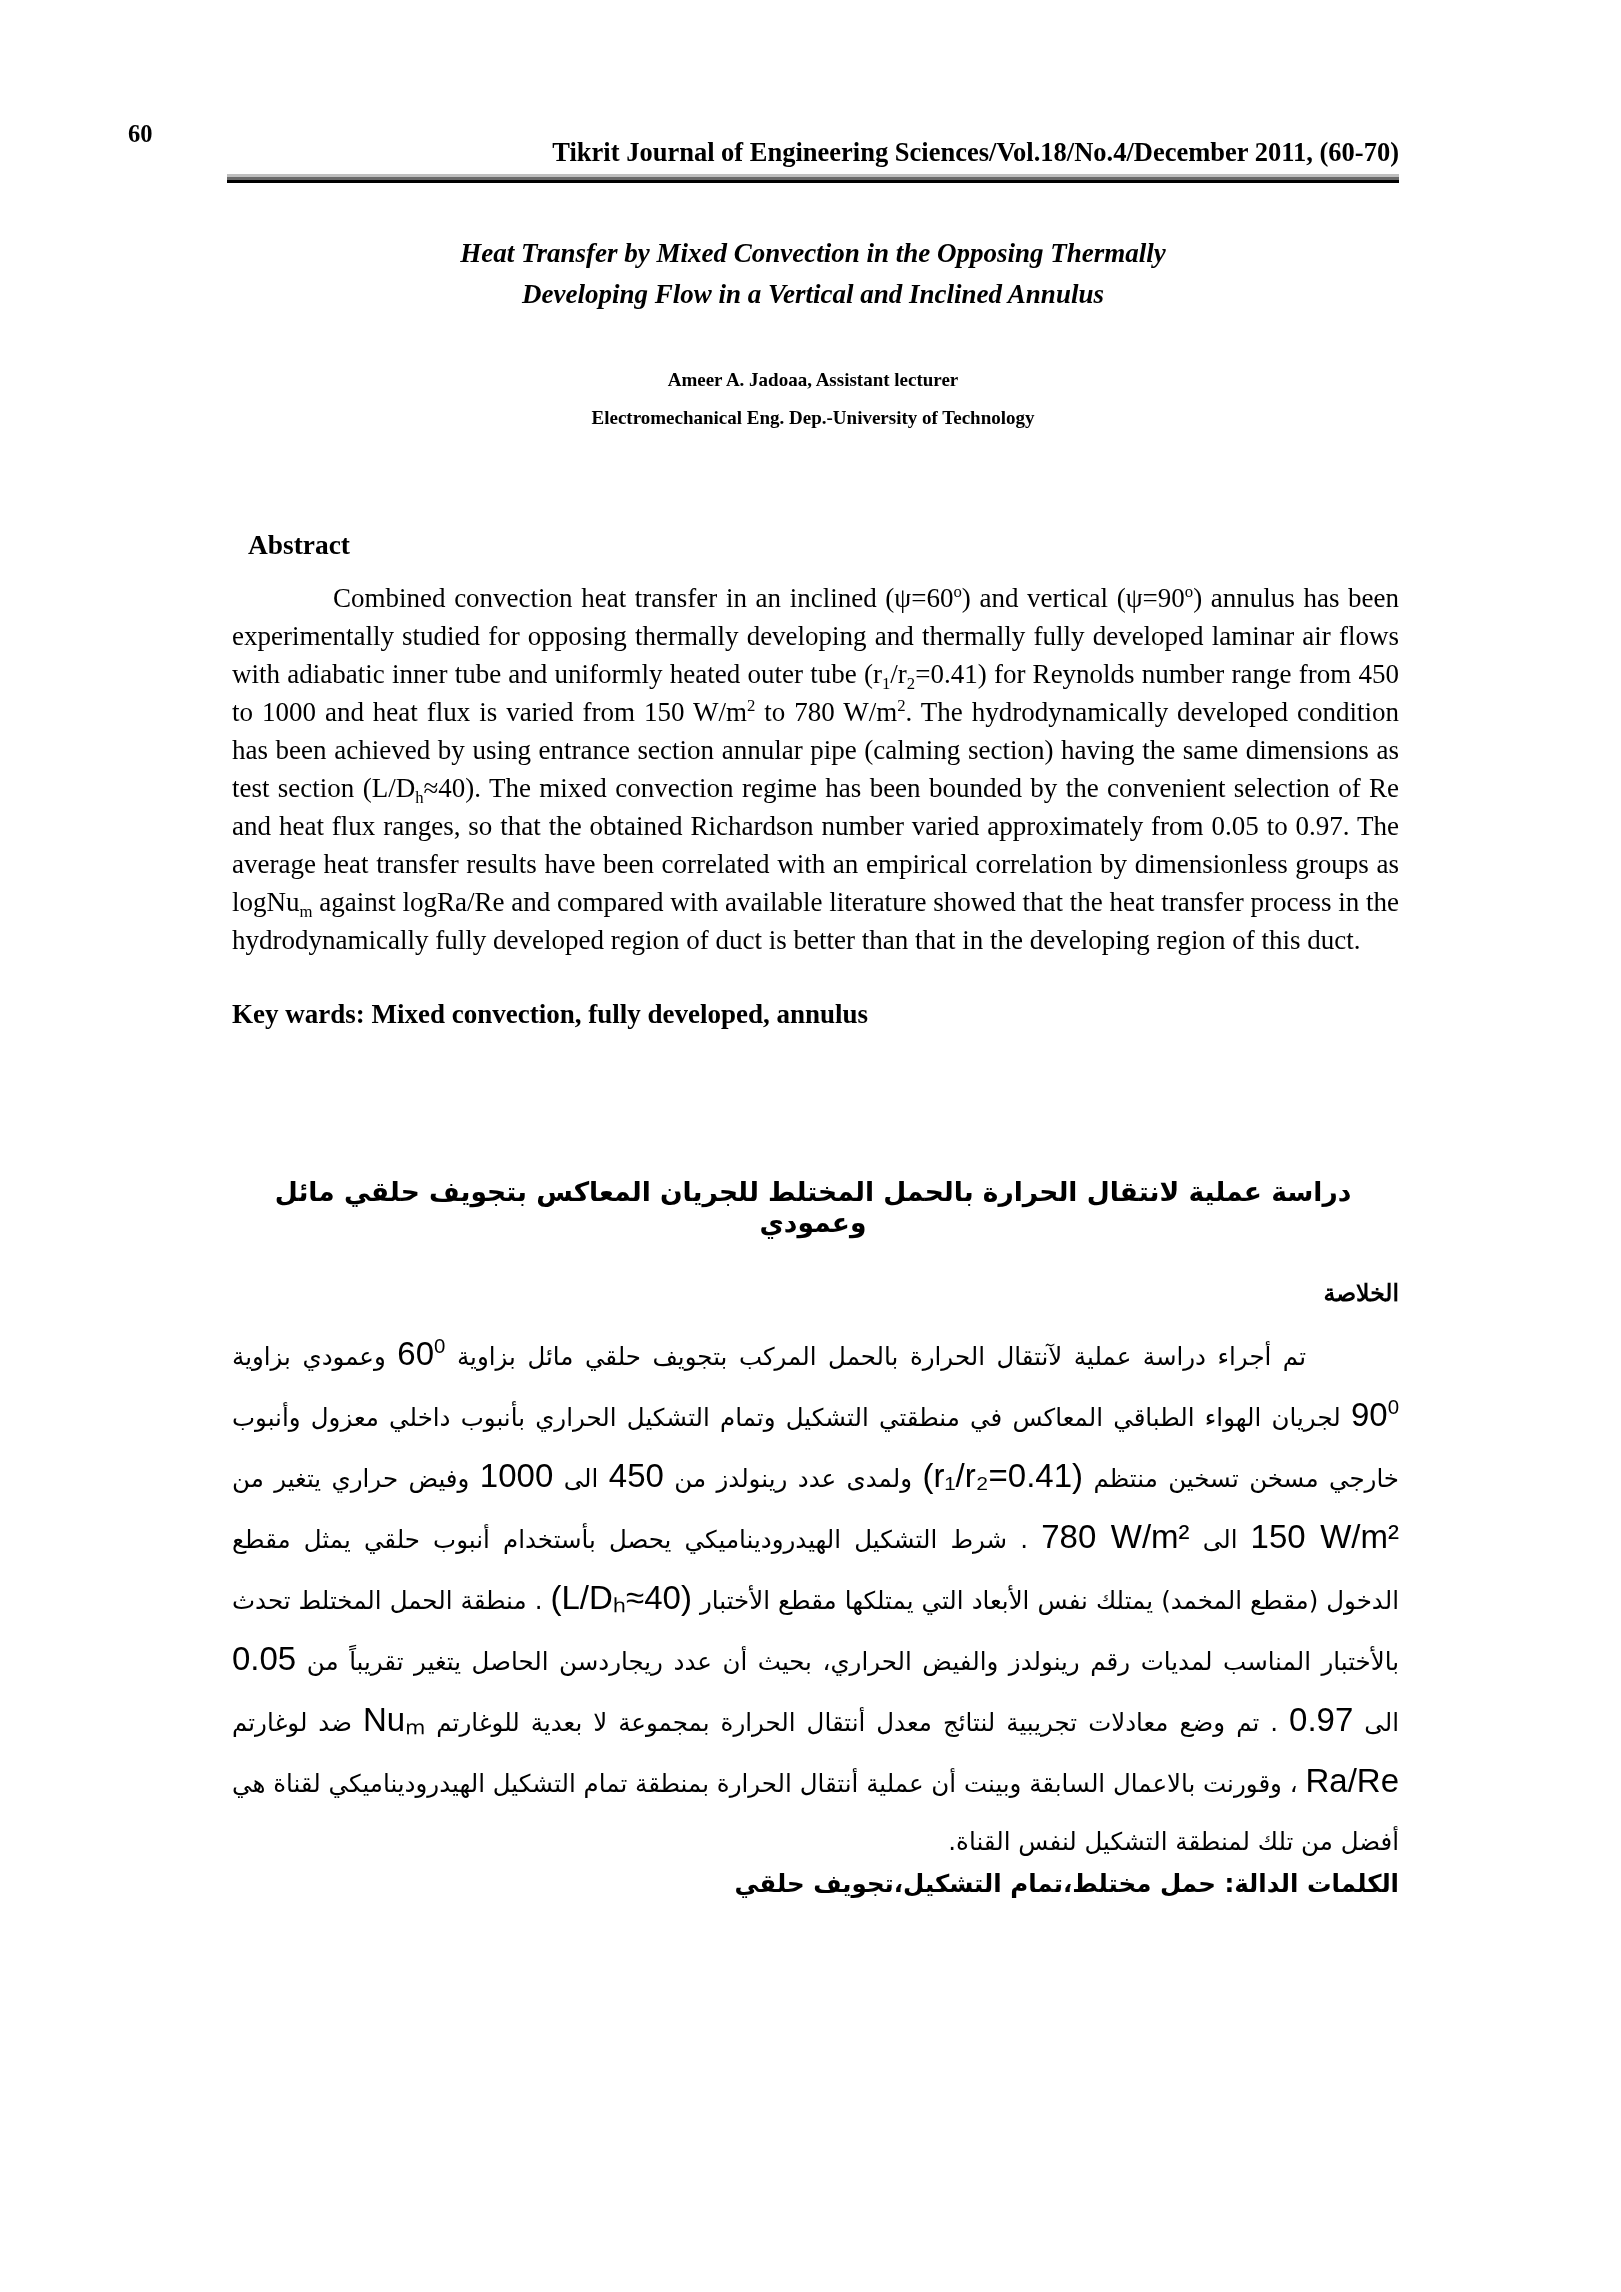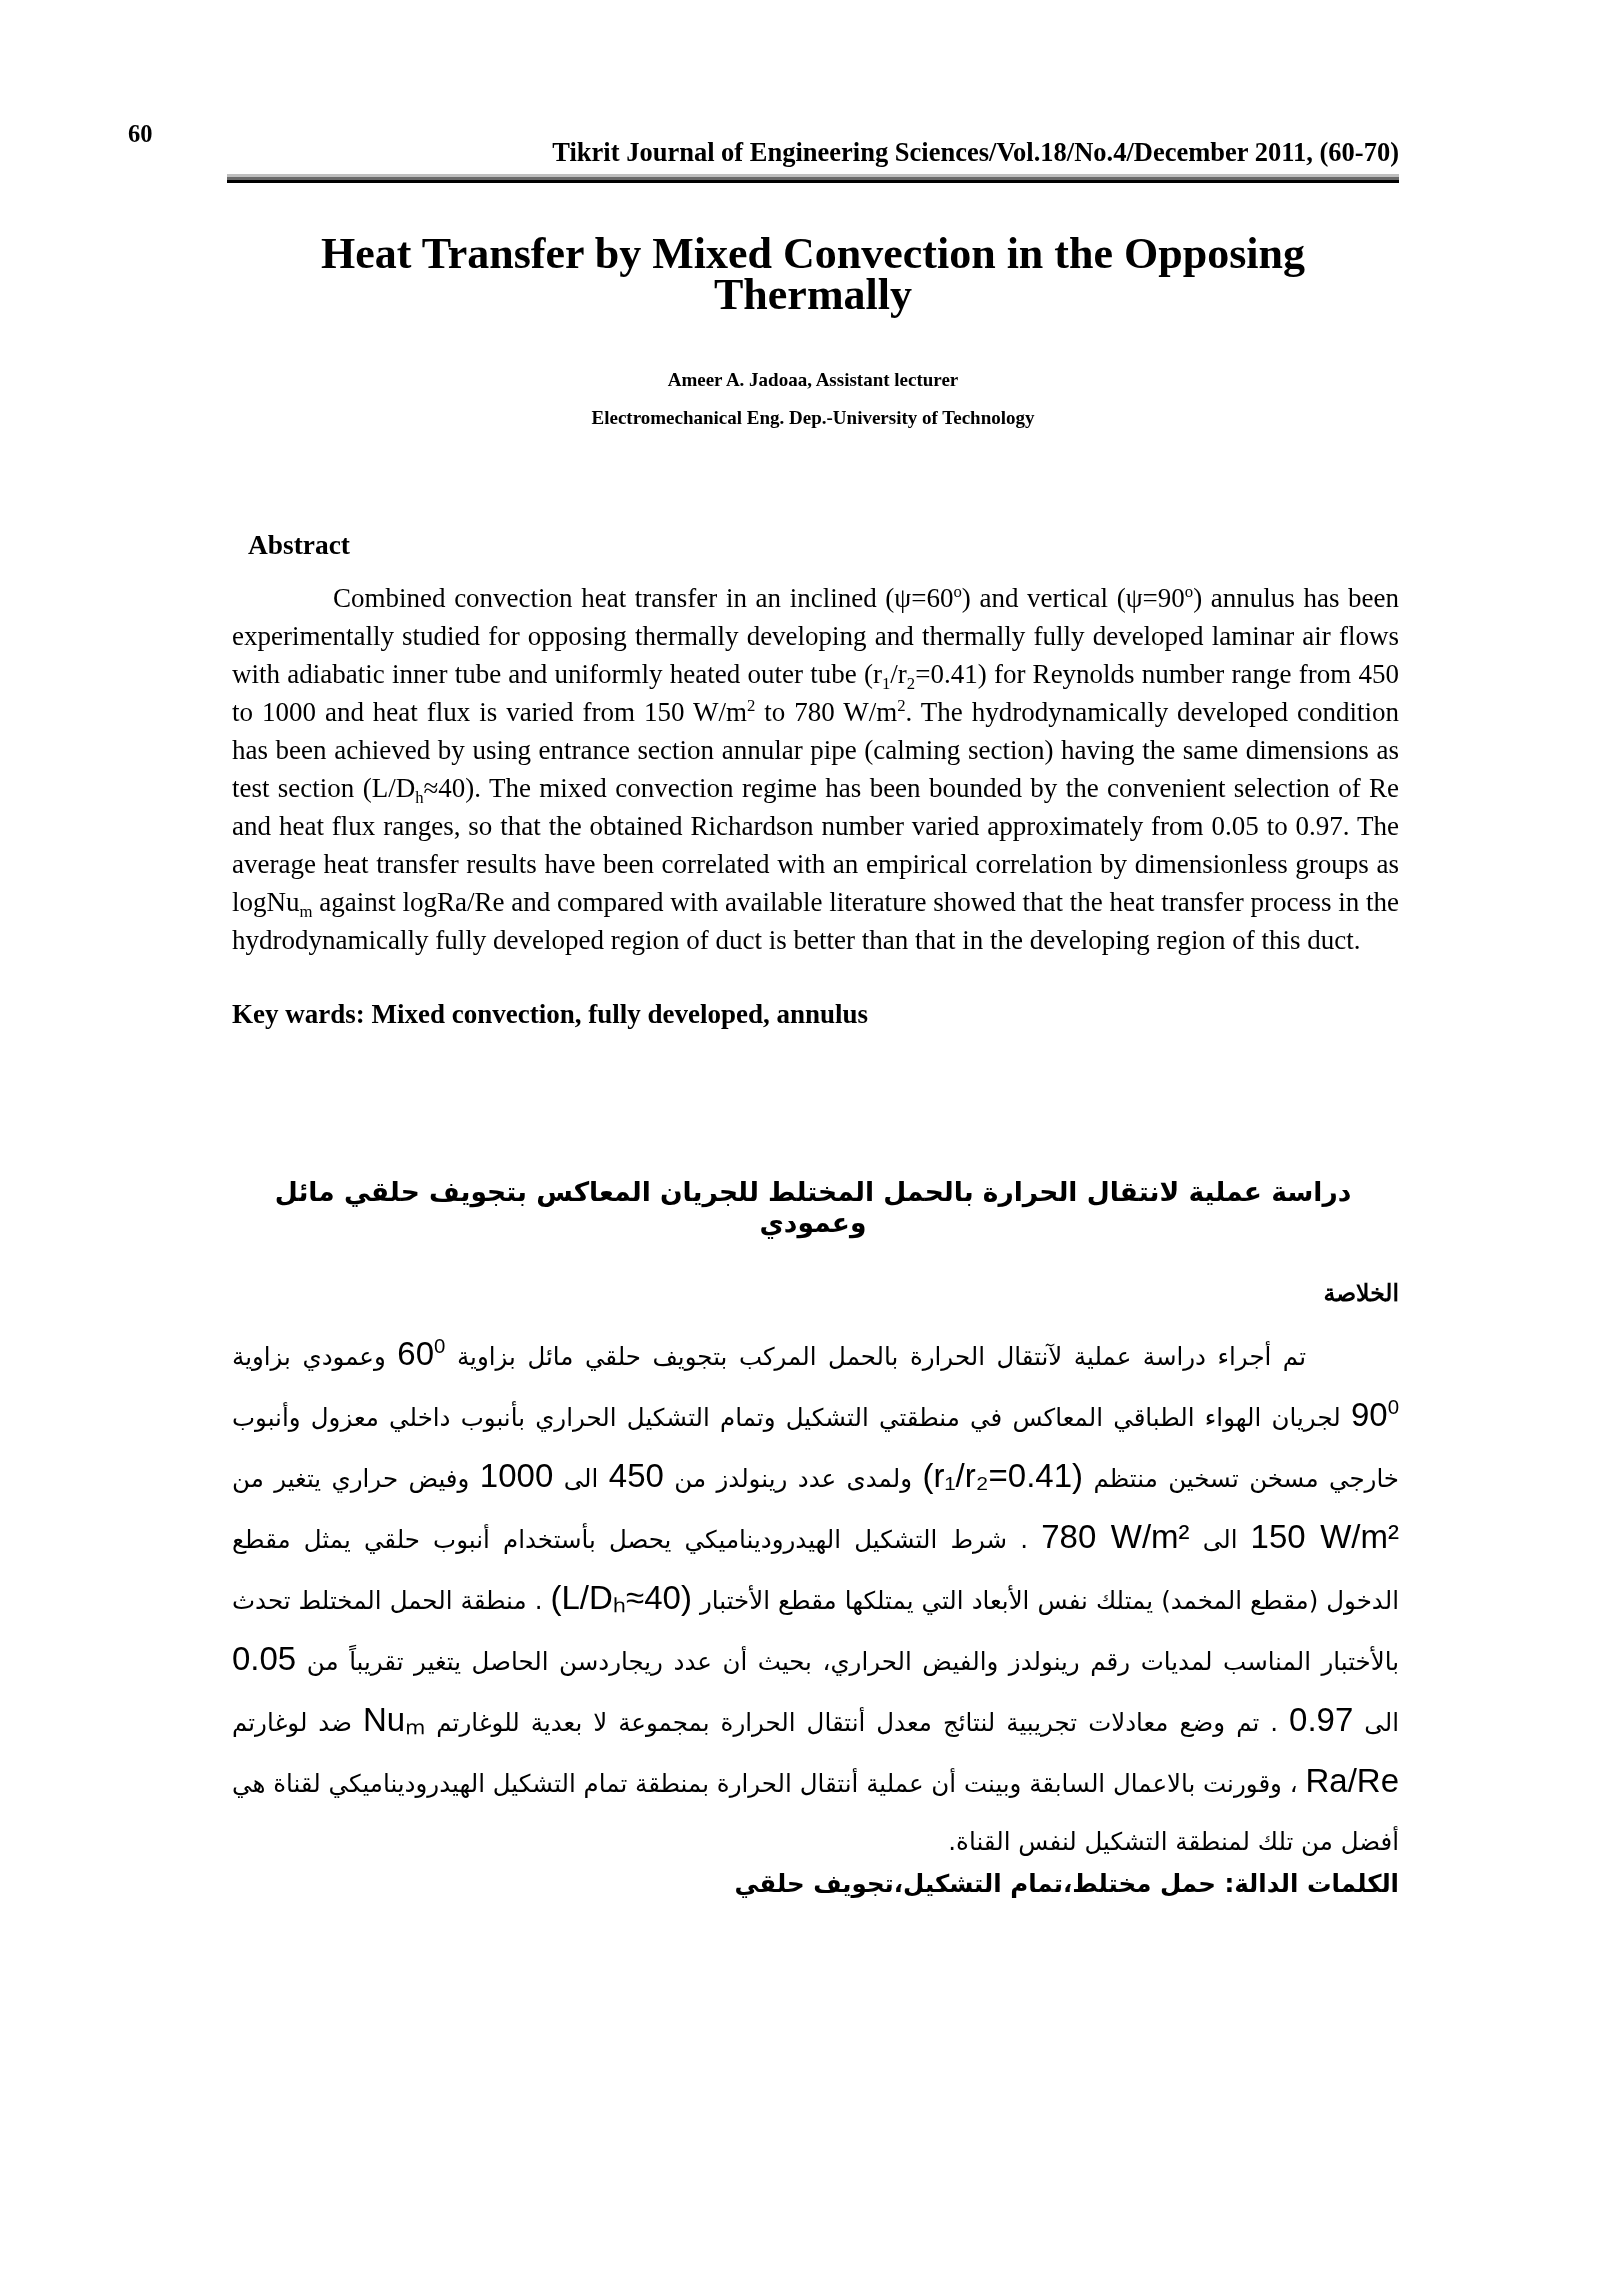--- a/index.html
+++ b/index.html
@@ -6,21 +6,21 @@
   body { width:1621px; height:2293px; position:relative; overflow:hidden;
          font-family:"Liberation Serif", serif; color:#000; }
   .page-number { position:absolute; left:128px; top:120px; font-size:24.5px; font-weight:bold; }
   .journal-header { position:absolute; left:227px; width:1172px; top:137px; text-align:right;
          font-size:26.5px; font-weight:bold; white-space:nowrap; }
   .header-rule { position:absolute; left:227px; top:174px; width:1172px; height:8.8px; }
   .header-rule .b1 { height:2.9px; background:#bfbfbf; }
   .header-rule .b2 { height:2.9px; background:#6a6a6a; }
   .header-rule .b3 { height:2.9px; background:#000; }
   .title { position:absolute; left:227px; width:1172px; top:233px; text-align:center;
-         font-size:44px; font-weight:bold; line-height:41px; }
+         font-size:27px; font-weight:bold; font-style:italic; line-height:41px; }
   .author { position:absolute; left:227px; width:1172px; top:361px; text-align:center;
          font-size:19px; font-weight:bold; line-height:38px; }
   .abstract { position:absolute; left:232px; width:1167px; top:512px; font-size:27px; line-height:38px; }
   .abstract h2 { font-size:27.4px; font-weight:bold; margin:16px; line-height:35px; }
   .abstract p { margin:0; text-align:justify; text-indent:101px; }
   .keywords { font-weight:bold;margin-top:36px; }
   .ar-title { position:absolute; left:227px; width:1172px; top:1176px; direction:rtl; text-align:center;
          font-family:"DejaVu Sans", sans-serif; font-size:26.5px; font-weight:bold; }
   .ar-abstract-head { position:absolute; right:222px; top:1279px; direction:rtl;
          font-family:Liberation Sans, sans-serif; font-size:23.5px; font-weight:bold; }
@@ -37,20 +37,21 @@
 <div class="page-number">60</div>
 <div class="journal-header">Tikrit Journal of Engineering  Sciences/Vol.18/No.4/December 2011, (60-70)</div>
 <div class="header-rule">
   <div class="b1"></div>
   <div class="b2"></div>
   <div class="b3"></div>
 </div>
 
 <div class="title">
   <div>Heat Transfer by Mixed Convection in the Opposing Thermally</div>
+  <div>Developing Flow in a Vertical and Inclined Annulus</div>
 </div>
 
 <div class="author">
   <div>Ameer A. Jadoaa, Assistant lecturer</div>
   <div>Electromechanical Eng. Dep.-University of Technology</div>
 </div>
 
 <div class="abstract">
   <h2>Abstract</h2>
   <p><span>Combined convection heat transfer in an inclined (ψ=60</span><sup>o</sup><span>) and vertical (ψ=90</span><sup>o</sup><span>) annulus has been experimentally studied for opposing thermally developing and thermally fully developed laminar air flows with adiabatic inner tube and uniformly heated outer tube (r</span><sub>1</sub><span>/r</span><sub>2</sub><span>=0.41) for Reynolds number range from 450 to 1000 and heat flux is varied from 150 W/m</span><sup>2</sup><span> to 780 W/m</span><sup>2</sup><span>. The hydrodynamically developed condition has been achieved by using entrance section annular pipe (calming section) having the same dimensions as test section (L/D</span><sub>h</sub><span>≈40). The mixed convection regime has been bounded by the convenient selection of Re and heat flux ranges, so that the obtained Richardson number varied approximately from 0.05 to 0.97. The average heat transfer results have been correlated with an empirical correlation by dimensionless groups as logNu</span><sub>m</sub><span> against logRa/Re and compared with available literature showed that the heat transfer process in the hydrodynamically fully developed region of duct is better than that in the developing region of this duct.</span></p>

